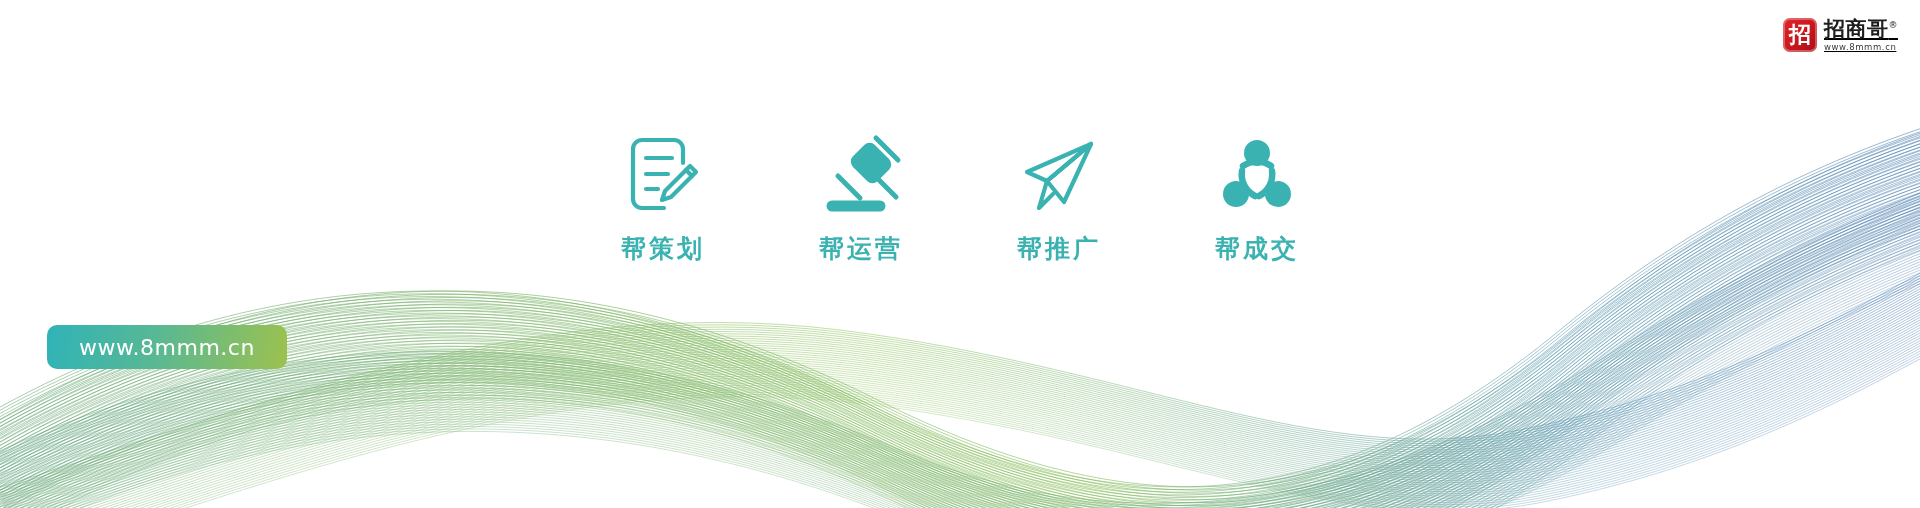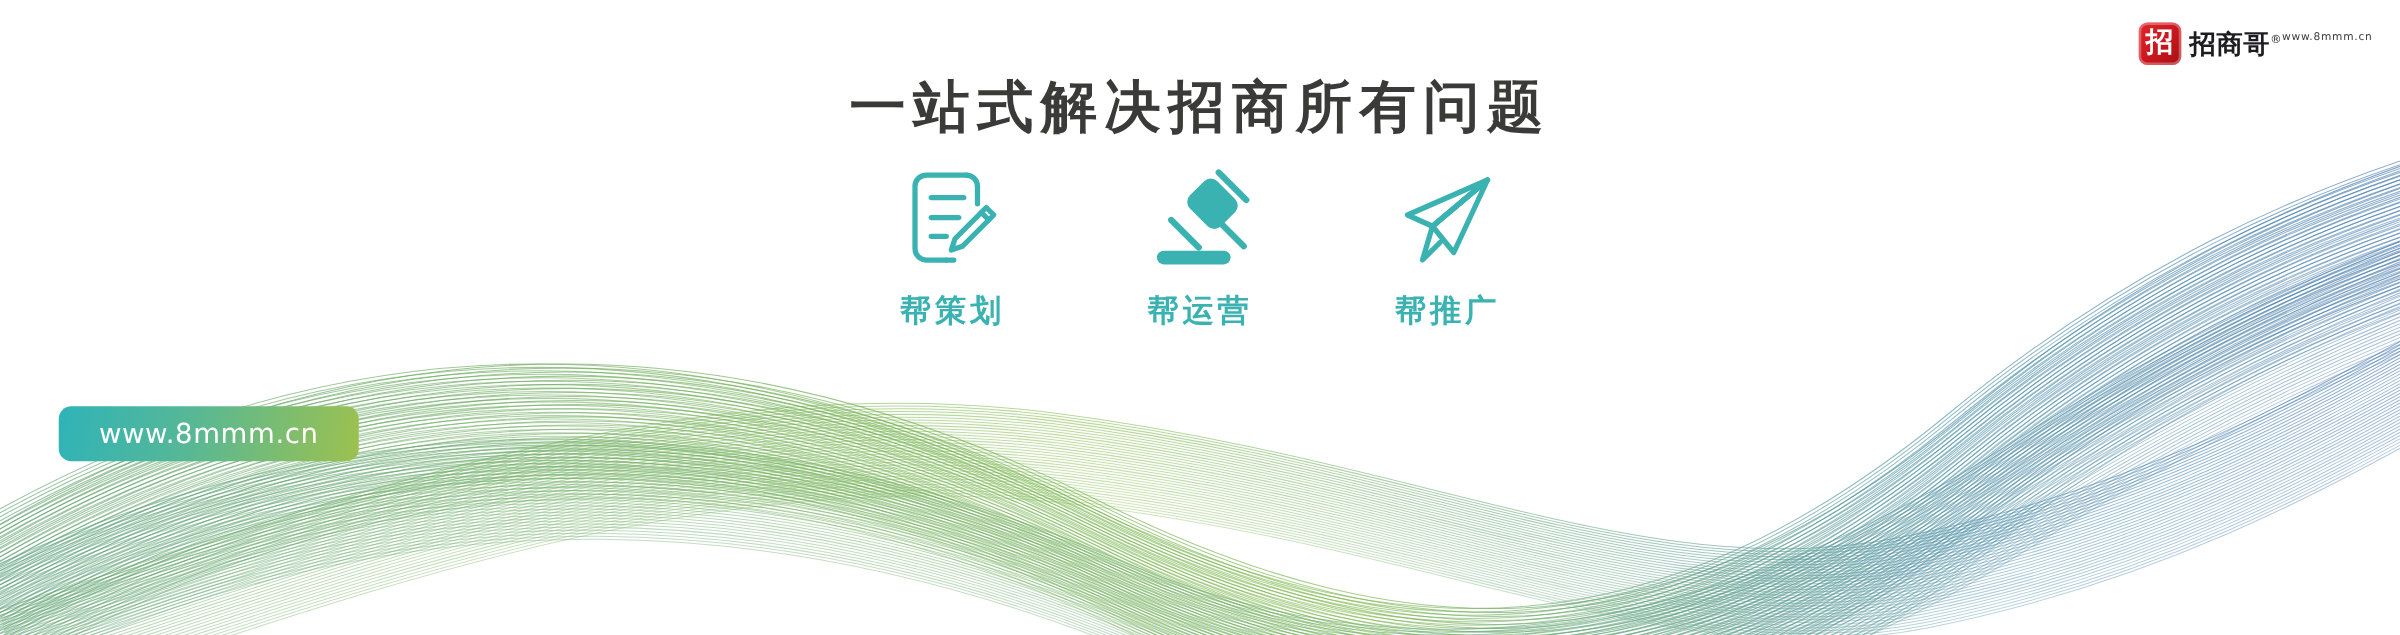--- a/index.html
+++ b/index.html
@@ -17,21 +17,21 @@
   .logo-mark{
     width:34px;height:34px;border-radius:7px;
     background:linear-gradient(135deg,#e0262c 0%,#c8161d 55%,#a81016 100%);
     display:flex;align-items:center;justify-content:center;
     box-shadow:inset 0 0 0 2px rgba(255,255,255,.30);
   }
   .logo-mark span{
     color:#fff;font-size:22px;line-height:1;font-weight:700;
     font-family:"DejaVu Sans","Liberation Sans",sans-serif;
   }
-  .logo-text{display:flex;flex-direction:row;justify-content:center;}
+  .logo-text{display:flex;flex-direction:column;justify-content:center;text-decoration:underline;}
   .logo-name{
     font-size:21px;font-weight:700;color:#1d1d1f;letter-spacing:.5px;line-height:1.06;
     font-family:"DejaVu Sans","Liberation Sans",sans-serif;position:relative;
   }
   .logo-reg{font-size:9px;vertical-align:super;font-weight:400;color:#1d1d1f;}
   .logo-url{
     font-size:8.5px;color:#3a3a3c;letter-spacing:.6px;line-height:1.2;margin-top:1px;
     font-family:"DejaVu Sans","Liberation Sans",sans-serif;
   }
 
@@ -266,21 +266,20 @@
   <div class="logo">
     <div class="logo-mark">
       <span>招</span>
     </div>
     <div class="logo-text">
       <div class="logo-name"><span>招商哥</span><span class="logo-reg">®</span></div>
       <div class="logo-url">www.8mmm.cn</div>
     </div>
   </div>
 
-  <div class="headline">一站式解决招商所有问题</div>
 
   <div class="features">
 
     <div class="feature">
       <div class="feature-icon">
         <svg width="78" height="84" viewBox="0 0 78 84" fill="none" stroke="#3BB2B2" stroke-width="4.2" stroke-linecap="round" stroke-linejoin="round">
           <path d="M50 8 H18 a9 9 0 0 0 -9 9 v50 a9 9 0 0 0 9 9 h16"></path>
           <path d="M59 17 v-0 a9 9 0 0 0 -9 -9"></path>
           <path d="M59 17 v14"></path>
           <path d="M34 76 h6"></path>
@@ -312,20 +311,33 @@
         <svg width="84" height="84" viewBox="0 0 84 84" fill="none" stroke="#3BB2B2" stroke-width="4.2" stroke-linecap="round" stroke-linejoin="round">
           <path d="M74 12 L10 40 L30 49 Z"></path>
           <path d="M74 12 L47 70 L30 49 Z"></path>
           <path d="M74 12 L30 49"></path>
           <path d="M30 49 L22 76 L36 62"></path>
         </svg>
       </div>
       <div class="feature-label">帮推广</div>
     </div>
 
+    <div class="feature">
+      <div class="feature-icon">
+        <svg width="84" height="84" viewBox="0 0 84 84" fill="none" stroke="#3BB2B2" stroke-width="6.5" stroke-linecap="round">
+          <path d="M28 34 A24 24 0 0 1 56 34"></path>
+          <path d="M57 39 A24 24 0 0 1 44 64"></path>
+          <path d="M40 64 A24 24 0 0 1 27 39"></path>
+          <circle cx="42" cy="21" r="13" fill="#3BB2B2" stroke="none"></circle>
+          <circle cx="21" cy="62" r="13" fill="#3BB2B2" stroke="none"></circle>
+          <circle cx="63" cy="62" r="13" fill="#3BB2B2" stroke="none"></circle>
+        </svg>
+      </div>
+      <div class="feature-label">帮成交</div>
+    </div>
 
   </div>
 
   <div class="url-pill">
     <span>www.8mmm.cn</span>
   </div>
 
 </div>
 
 </body></html>

